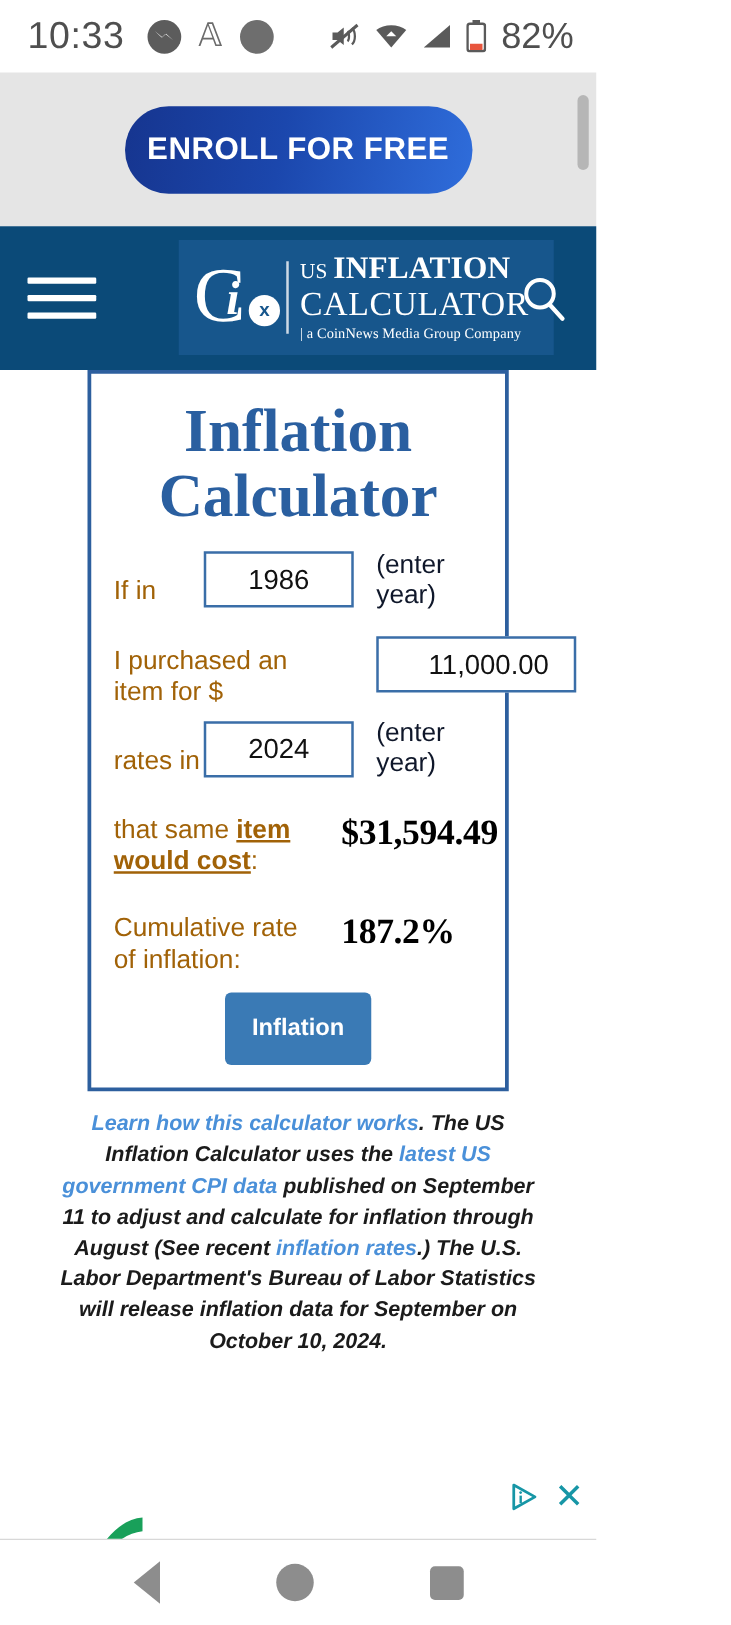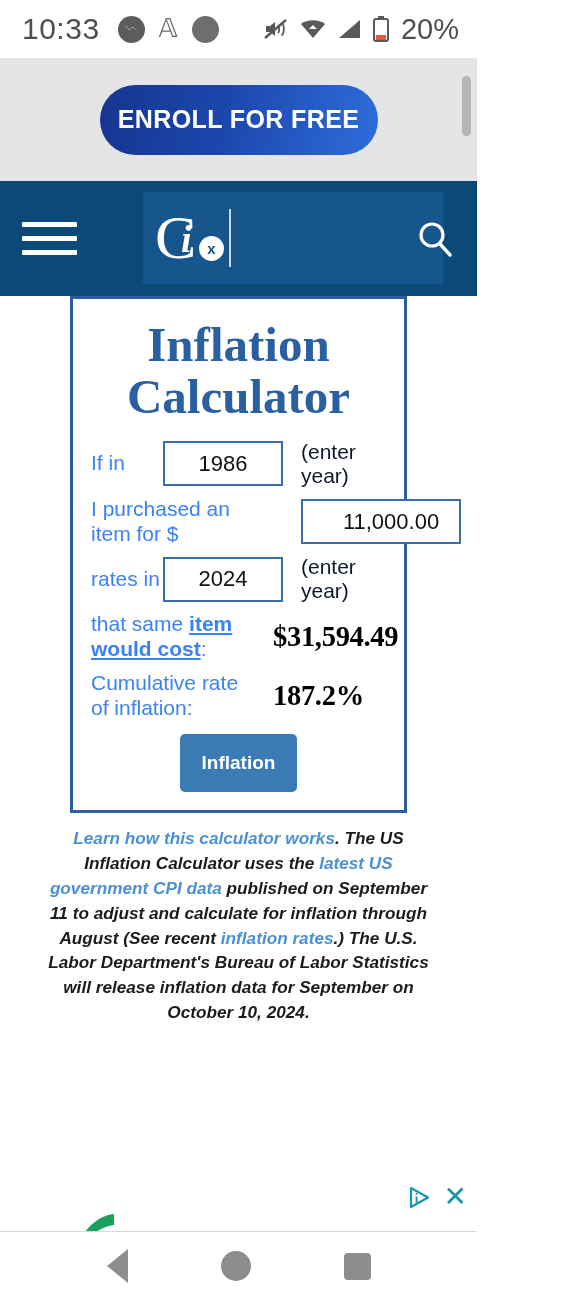--- a/index.html
+++ b/index.html
@@ -113,21 +113,21 @@
   .calc-box {
     border:3px solid #2d5f9e; background:#fff;
     margin:0 50px; padding:14px 18px 18px;
   }
   .calc-title {
     text-align:center; color:#2a5fa0; font-family:"Liberation Serif", serif;
     font-weight:bold; font-size:49px; line-height:1.07; margin:6px 0 16px;
   }
 
   .row { display:flex; align-items:center; margin-bottom:9px; }
-  .lbl { font-size:21px; color:#3b82f6; line-height:1.18; }
+  .lbl { font-size:21px; color:#a16207; line-height:1.18;margin-top:20px; }
   .lbl u { text-decoration:underline; font-weight:bold; }
   .col-label { width:138px; flex:0 0 138px; }
   .txtbox {
     border:2px solid #3a6ea8; background:#fff; height:45px;
     font-size:22px; color:#111; text-align:center;
     font-family:"Liberation Sans", sans-serif;
     outline:none;
   }
   .year-box { width:120px; flex:0 0 120px; margin-right:18px; }
   .amt-box  { width:160px; flex:0 0 160px; }
@@ -218,21 +218,21 @@
           <path d="M23 2 L23 20 L2 20 Z" fill="#5a5a5a"></path>
         </svg>
       </span>
       <span class="batt-ico">
         <svg width="16" height="26" viewBox="0 0 16 26">
           <rect x="5" y="0" width="6" height="3" fill="#5a5a5a"></rect>
           <rect x="1" y="3" width="14" height="22" rx="2" fill="none" stroke="#5a5a5a" stroke-width="2"></rect>
           <rect x="3" y="19" width="10" height="5" fill="#e8553d"></rect>
         </svg>
       </span>
-      <span class="sb-batt-pct">20%</span>
+      <span class="sb-batt-pct">82%</span>
     </div>
   </div>
 
   <div class="promo">
     <button class="enroll-btn">ENROLL FOR FREE</button>
     <div class="promo-scroll"></div>
   </div>
 
   <div class="site-header">
     <div class="hamburger">
@@ -241,20 +241,27 @@
         <span></span>
     </div>
 
     <div class="logo-box">
       <div class="logo-mark">
         <span class="logo-c">C</span>
         <span class="logo-i">i</span>
         <span class="logo-x">x</span>
       </div>
       <div class="logo-divider"></div>
+      <div class="logo-words">
+        <div class="lw-1">
+          <span class="small">US </span><span class="big">INFLATION</span>
+        </div>
+        <div class="lw-2">CALCULATOR</div>
+        <div class="lw-3">| a CoinNews Media Group Company</div>
+      </div>
     </div>
 
     <div class="search-btn">
       <svg width="40" height="40" viewBox="0 0 40 40">
         <circle cx="17" cy="16" r="11" fill="none" stroke="#ffffff" stroke-width="3.2"></circle>
         <line x1="25" y1="25" x2="35" y2="36" stroke="#ffffff" stroke-width="3.4" stroke-linecap="round"></line>
       </svg>
     </div>
   </div>
 

